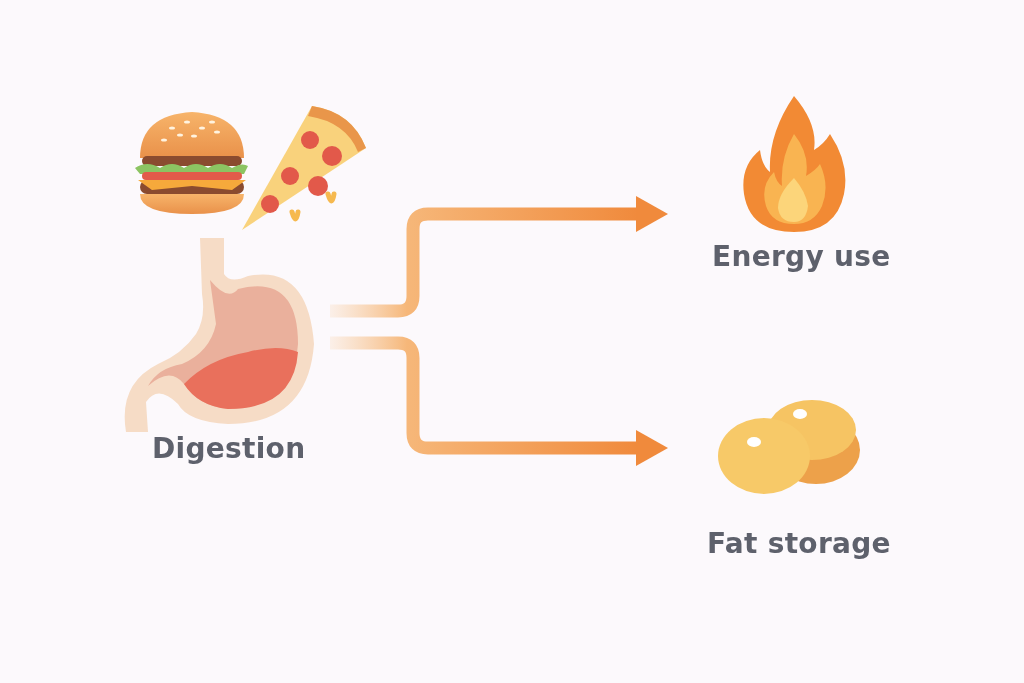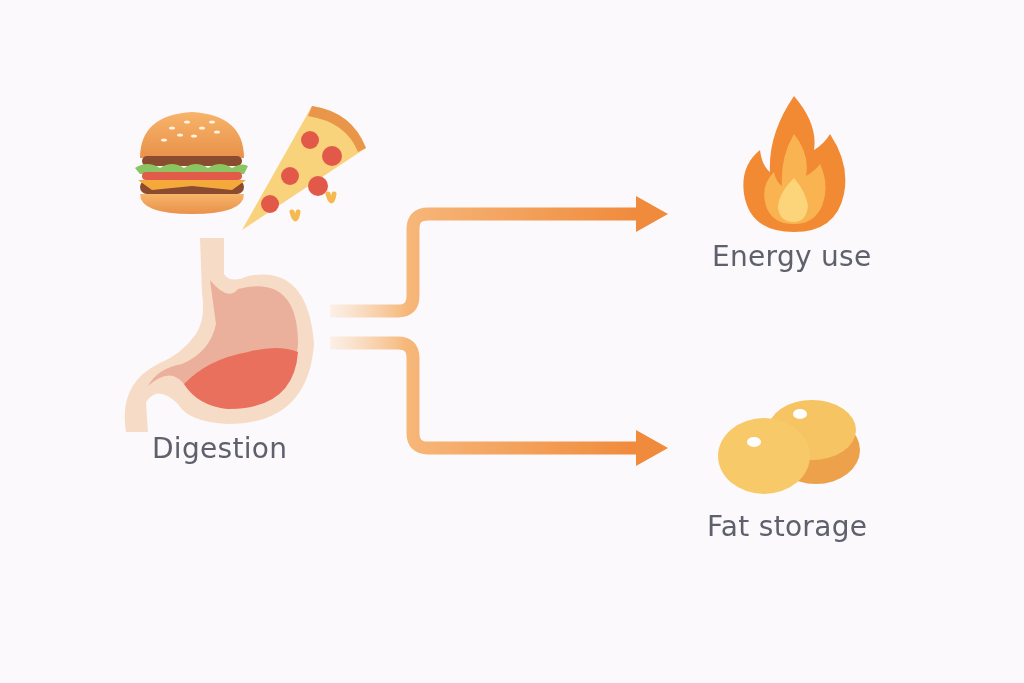--- a/index.html
+++ b/index.html
@@ -1,17 +1,17 @@
 <!DOCTYPE html>
 <html><head>
 <meta charset="utf-8">
 <style>
   html, body { margin:0; padding:0; }
   body { width:1024px; height:683px; background:#fcf9fc; position:relative; overflow:hidden; font-family:"DejaVu Sans", sans-serif; }
-  .label { position:absolute; color:#5e616c; font-size:28px; letter-spacing:0.3px; white-space:nowrap; }
+  .label { position:absolute; color:#5e616c; font-size:28px; letter-spacing:0.3px; white-space:nowrap;font-weight:bold; }
   svg { position:absolute; }
 </style>
 </head>
 <body>
 
 <svg style="left:132px;top:100px" width="130" height="120" viewBox="0 0 130 120">
   <defs>
     <linearGradient id="bun" x1="0" y1="0" x2="0" y2="1">
         <stop offset="0" stop-color="#f7b46a"></stop>
         <stop offset="1" stop-color="#e9914a"></stop>
@@ -77,13 +77,13 @@
 </svg>
 <div class="label" style="left:712px;top:240px">Energy use</div>
 
 <svg style="left:714px;top:394px" width="150" height="110" viewBox="0 0 150 110">
   <ellipse cx="102" cy="56" rx="44" ry="34" fill="#eda14a"></ellipse>
   <ellipse cx="98" cy="36" rx="44" ry="30" fill="#f6c463"></ellipse>
   <ellipse cx="50" cy="62" rx="46" ry="38" fill="#f7c968"></ellipse>
   <ellipse cx="40" cy="48" rx="7" ry="5" fill="#fff"></ellipse>
   <ellipse cx="86" cy="20" rx="7" ry="5" fill="#fff"></ellipse>
 </svg>
-<div class="label" style="left:707px;top:510px">Fat storage</div>
+<div class="label" style="left:707px;top:527px">Fat storage</div>
 
 </body></html>

